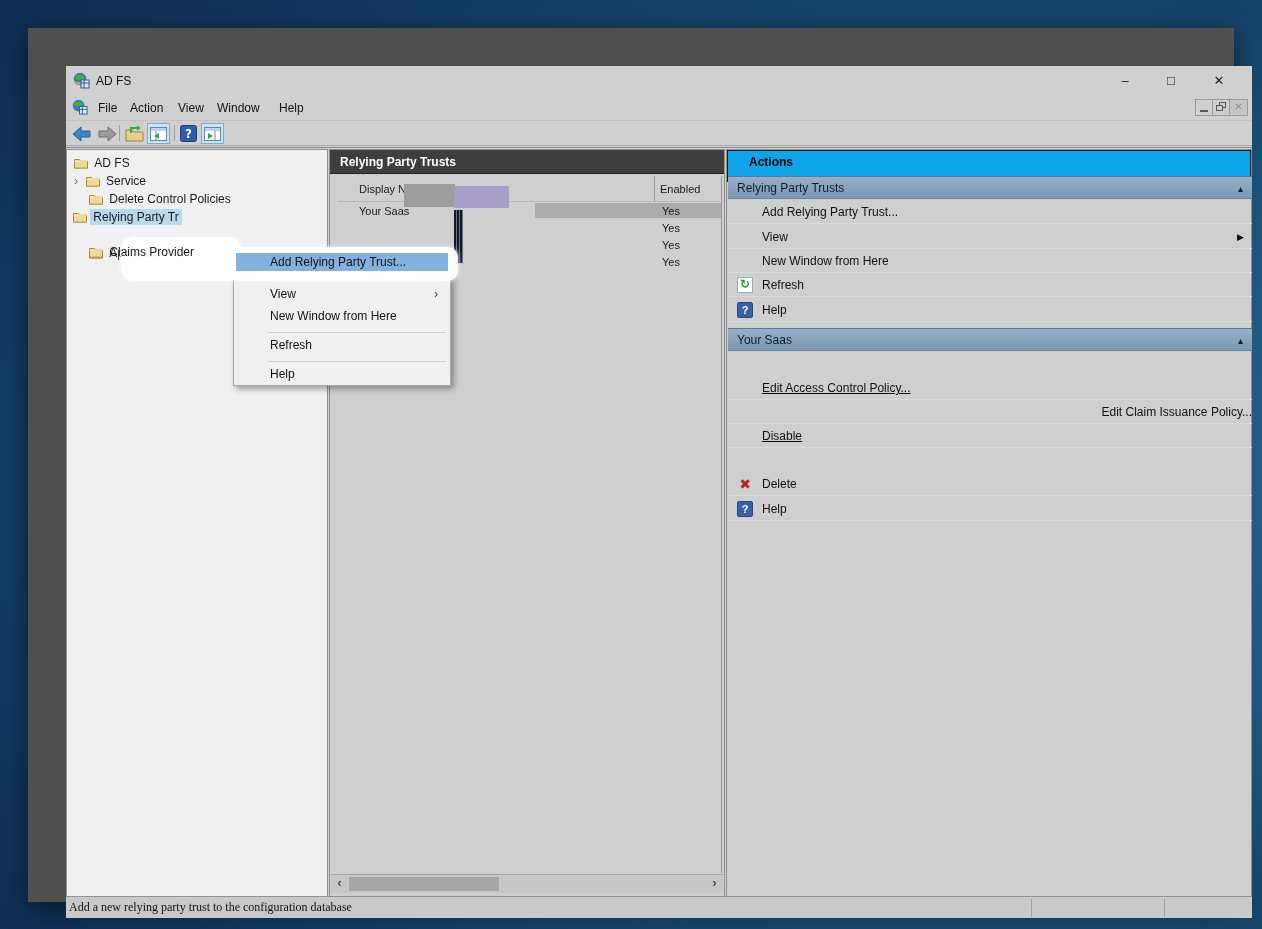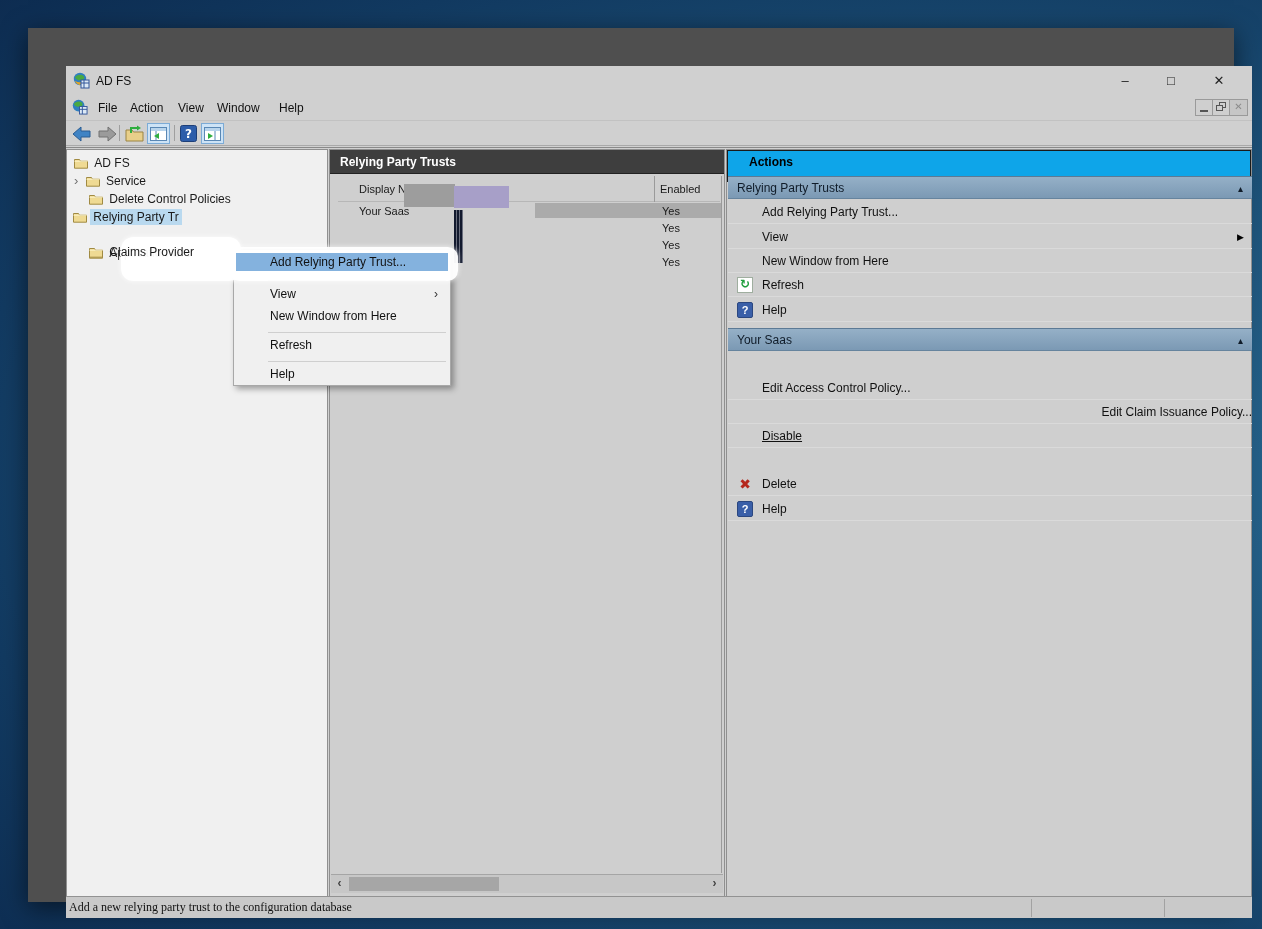--- a/index.html
+++ b/index.html
@@ -296,21 +296,21 @@
           </div>
           <div class="action-item" style="top:148px;">
             <span class="action-icon icon-help">?</span>
             <span>Help</span>
           </div>
 
           <div class="section-header" style="top:178px;">
             <span>Your Saas</span>
             <span class="section-arrow" style="line-height:23px;">▴</span>
           </div>
-          <div class="action-item" style="top:226px;">
+          <div class="action-item" style="top:226px;text-decoration:underline;">
             <span>Edit Access Control Policy...</span>
           </div>
           <div class="action-item" style="top:250px;text-align:right;">
             <span>Edit Claim Issuance Policy...</span>
           </div>
           <div class="action-item" style="top:274px;text-decoration:underline;">
             <span>Disable</span>
           </div>
           <div class="action-item" style="top:322px;">
             <span class="action-icon icon-delete">✖</span>

